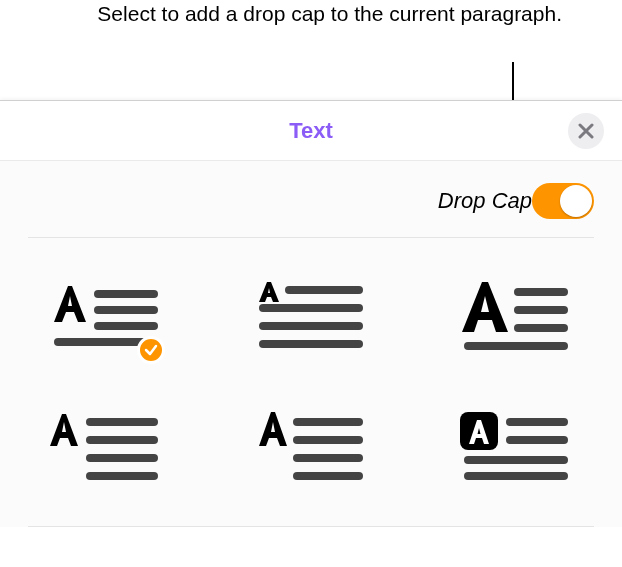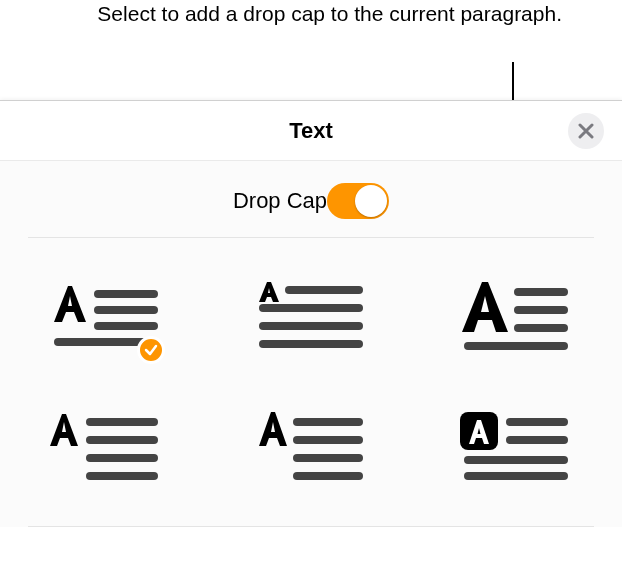--- a/index.html
+++ b/index.html
@@ -49,21 +49,21 @@
     height: 60px;
     display: flex;
     align-items: center;
     justify-content: center;
     position: relative;
     border-bottom: 1px solid #eaeaea;
   }
   .panel-title {
     font-size: 22px;
     font-weight: 600;
-    color: #000000;
+    color: #8b5cf6;
   }
   .close-btn {
     position: absolute;
     right: 18px;
     top: 50%;
     transform: translateY(-50%);
     width: 36px;
     height: 36px;
     border-radius: 50%;
     background: #eeeef0;
@@ -76,23 +76,24 @@
 
   .panel-body {
     padding: 0 28px;
     background:#fbfbfb;
   }
 
   
   .row {
     display: flex;
     align-items: center;
-    justify-content: center;
+    justify-content: flex-end;
     padding: 22px 0 18px 0;
     border-bottom: 1px solid #e4e4e4;
+    font-style: italic;
   }
   .row-label {
     font-size: 22px;
     color: #000;
   }
   .switch {
     width: 62px;
     height: 36px;
     border-radius: 18px;
     padding: 2px;

